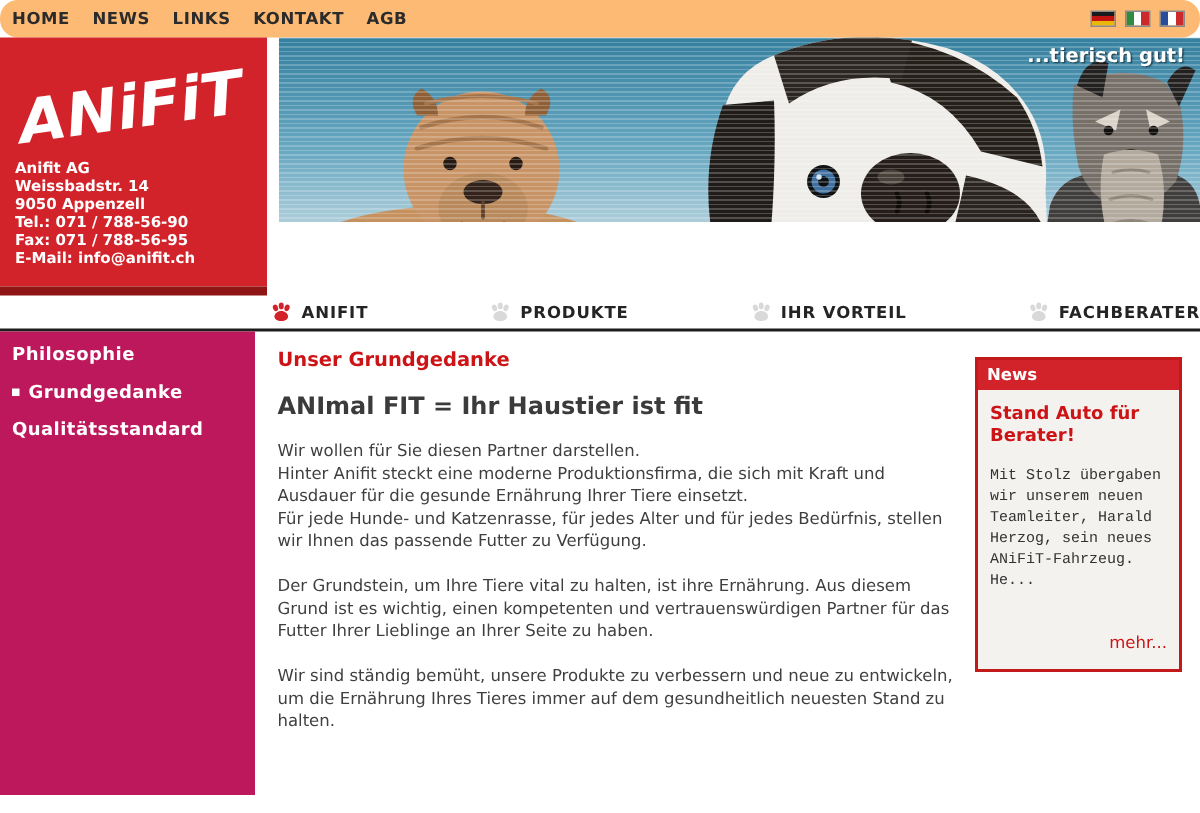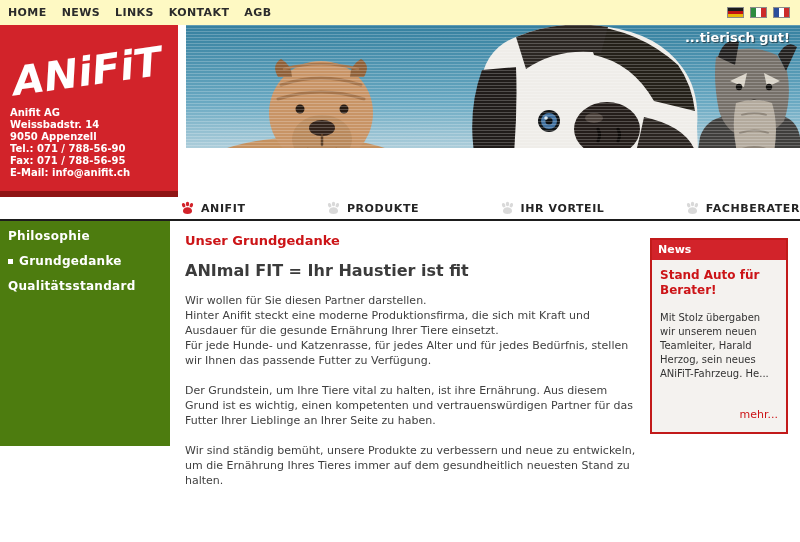--- a/index.html
+++ b/index.html
@@ -1,21 +1,21 @@
 <!DOCTYPE html>
 <html><head>
 <meta charset="utf-8">
 <style>
   * { margin:0; padding:0; box-sizing:border-box; }
   html,body { background:#ffffff; }
   body { font-family:"DejaVu Sans","Liberation Sans",sans-serif; }
   .page { position:relative; width:800px; height:542px; background:#fff; overflow:hidden; }
 
   
-  .topbar { height:25px; display:flex; align-items:center; background:#fef9c3; padding:0 8px; }
+  .topbar { height:25px; display:flex; align-items:center; background:#fdba74; padding:0 8px;border-radius:12px; }
   .topbar .links { display:flex; gap:15px; }
   .topbar a { text-decoration:none; color:#2b2b2b; font-size:11px; font-weight:bold; letter-spacing:.4px; cursor:pointer; }
   .topbar .flags { margin-left:auto; display:flex; align-items:center; padding-right:2px; }
   .flag { width:17px; height:11px; display:inline-block; border:1px solid #8a8a8a; margin-left:6px; cursor:pointer; }
   .flag-de { background:linear-gradient(to bottom,#1a1a1a 0 33%,#c21212 33% 66%,#e8b70a 66% 100%); }
   .flag-it { background:linear-gradient(to right,#2e8b40 0 33%,#ffffff 33% 66%,#cc2a2a 66% 100%); }
   .flag-fr { background:linear-gradient(to right,#2a4d9b 0 33%,#ffffff 33% 66%,#cc2a2a 66% 100%); }
 
   
   .header-row { display:flex; height:172px; }
@@ -36,35 +36,35 @@
   .mainnav { height:24px; background:#ffffff; border-bottom:2px solid #1d1d1d; display:flex; align-items:center; }
   .mainnav .inner { display:flex; justify-content:space-between; width:620px; margin-left:180px; }
   .nav-item { display:flex; align-items:center; gap:6px; cursor:pointer; text-decoration:none; }
   .nav-item span.lbl { font-size:11px; font-weight:bold; letter-spacing:.6px; color:#242424; }
   .paw { display:block; }
   .paw-red * { fill:#d2232a; }
   .paw-gray * { fill:#d9d9d9; }
 
   
   .body-row { position:relative; height:321px; }
-  .sidebar { position:absolute; left:0; top:0; width:170px; height:225px; background:#4d7c0f; padding:8px 0 0 8px; }
+  .sidebar { position:absolute; left:0; top:0; width:170px; height:309px; background:#be185d; padding:8px 0 0 8px; }
   .side-item { display:flex; align-items:center; color:#fff; font-size:12px; font-weight:bold;
      letter-spacing:.3px; margin-bottom:11px; cursor:pointer; }
   .side-bullet { width:5px; height:5px; background:#fff; display:inline-block; margin-right:6px; }
 
   .content { position:absolute; left:185px; top:0; width:452px; padding-top:12px; color:#3f3f3f; font-size:11px; line-height:15px; }
   .content h1 { color:#cc1417; font-size:13px; line-height:16px; margin-bottom:14px; }
   .content p { margin-bottom:15px; white-space:pre-line; }
   .content h2 { color:#3b3b3b; font-size:16px; margin-bottom:15px; }
 
   .newsbox { position:absolute; left:650px; top:17px; width:138px; border:2px solid #c21a1a; background:#f4f2ef; }
   .news-head { background:#d2232a; color:#fff; font-size:11px; font-weight:bold; padding:3px 6px 4px; }
   .news-body { padding:8px 8px 10px; }
   .news-title { color:#cc1417; font-size:12px; line-height:15px; font-weight:bold; margin-bottom:13px; }
-  .news-teaser { color:#333; font-size:10px; line-height:14px; }
+  .news-teaser { color:#333; font-size:10px; line-height:14px;font-family:Liberation Mono, monospace; }
   .news-more { text-align:right; margin-top:22px; }
   .news-more a { color:#cc1417; font-size:11px; text-decoration:none; cursor:pointer; }
 </style>
 </head>
 <body>
 
 <div class="page">
 
   <div class="topbar">
     <div class="links">

